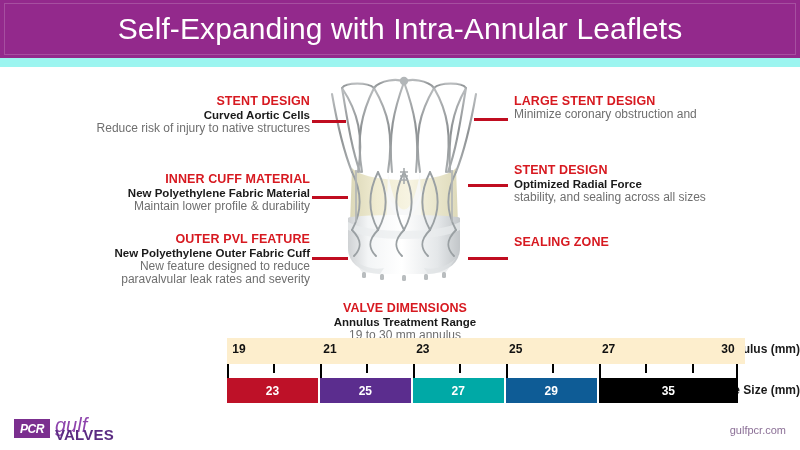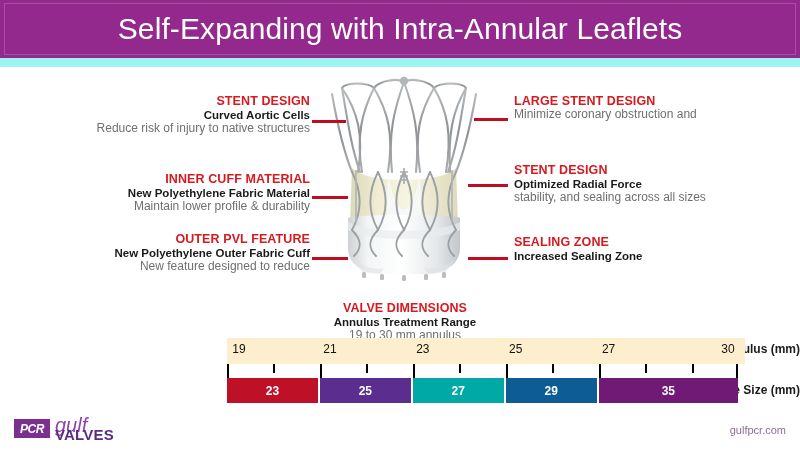--- a/index.html
+++ b/index.html
@@ -60,21 +60,21 @@
   #chart { position:absolute; left:0px; top:338px; width:800px; height:72px; }
   #scale-label, #size-label {
     position:absolute; right:0; font-weight:bold; font-size:12px; color:#1a1a1a;
     text-align:right; white-space:nowrap;
   }
   #scale-band {
     position:absolute; left:227px; top:0px; width:518px; height:26px;
     background:#fdeecd;
   }
   .scale-num {
-    position:absolute; top:4px; font-weight:normal; font-size:12px; color:#111;
+    position:absolute; top:4px; font-weight:bold; font-size:12px; color:#111;
     transform:translateX(-50%); white-space:nowrap;
   }
   #tickrow { position:absolute; left:227px; top:26px; width:518px; height:14px; }
   .tick { position:absolute; width:2px; background:#000; top:0; }
   .tick.major { height:14px; }
   .tick.minor { height:9px; }
   #sizebar {
     position:absolute; left:227px; top:40px; width:511px; height:25px;
     display:flex;
   }
@@ -224,39 +224,39 @@
   <div class="head">INNER CUFF MATERIAL</div>
   <div class="sub">New Polyethylene Fabric Material</div>
   <div class="desc">Maintain lower profile &amp; durability</div>
 </div>
 <div class="lead" style="left:312px; top:196px; width:36px;"></div>
 
 <div class="annot left" style="left:20px; top:232px; width:290px;">
   <div class="head">OUTER PVL FEATURE</div>
   <div class="sub">New Polyethylene Outer Fabric Cuff</div>
   <div class="desc">New feature designed to reduce</div>
+  <div class="desc">paravalvular leak rates and severity</div>
 </div>
 <div class="lead" style="left:312px; top:257px; width:36px;"></div>
 
 <div class="annot right" style="left:514px; top:94px; width:280px;">
   <div class="head">LARGE STENT DESIGN</div>
   <div class="desc">Minimize coronary obstruction and</div>
 </div>
 <div class="lead" style="left:474px; top:118px; width:34px;"></div>
 
 <div class="annot right" style="left:514px; top:163px; width:280px;">
   <div class="head">STENT DESIGN</div>
   <div class="sub">Optimized Radial Force</div>
   <div class="desc">stability, and sealing across all sizes</div>
 </div>
 <div class="lead" style="left:468px; top:184px; width:40px;"></div>
 
 <div class="annot right" style="left:514px; top:235px; width:280px;">
   <div class="head">SEALING ZONE</div>
-  <div class="sub">Increased Sealing Zone</div>
 </div>
 <div class="lead" style="left:468px; top:257px; width:40px;"></div>
 
 <div class="annot center" style="left:300px; top:301px; width:210px;">
   <div class="head">VALVE DIMENSIONS</div>
   <div class="sub">Annulus Treatment Range</div>
   <div class="desc">19 to 30 mm annulus</div>
   <div class="desc">diameters</div>
 </div>
 
@@ -287,21 +287,21 @@
       <div class="tick major" style="left: 509px;"></div>
     </div>
 
   <div id="size-label" style="top:45px; width:222px;">Valve Size (mm)</div>
 
   <div id="sizebar">
       <div class="seg" style="background: rgb(190, 17, 40); width: 92.9091px;">23</div>
       <div class="seg" style="background: rgb(91, 45, 142); width: 92.9091px;">25</div>
       <div class="seg" style="background: rgb(0, 169, 166); width: 92.9091px;">27</div>
       <div class="seg" style="background: rgb(14, 92, 150); width: 92.9091px;">29</div>
-      <div class="seg" style="background: #701a75; width: 139.364px;">35</div>
+      <div class="seg" style="background: #000000; width: 139.364px;">35</div>
     </div>
 </div>
 
 <div id="logo">
   <div id="pcr-badge">PCR</div>
   <div id="gulf-word">gulf</div>
   <div id="valves-word">VALVES</div>
 </div>
 <div id="site-url">gulfpcr.com</div>
 

